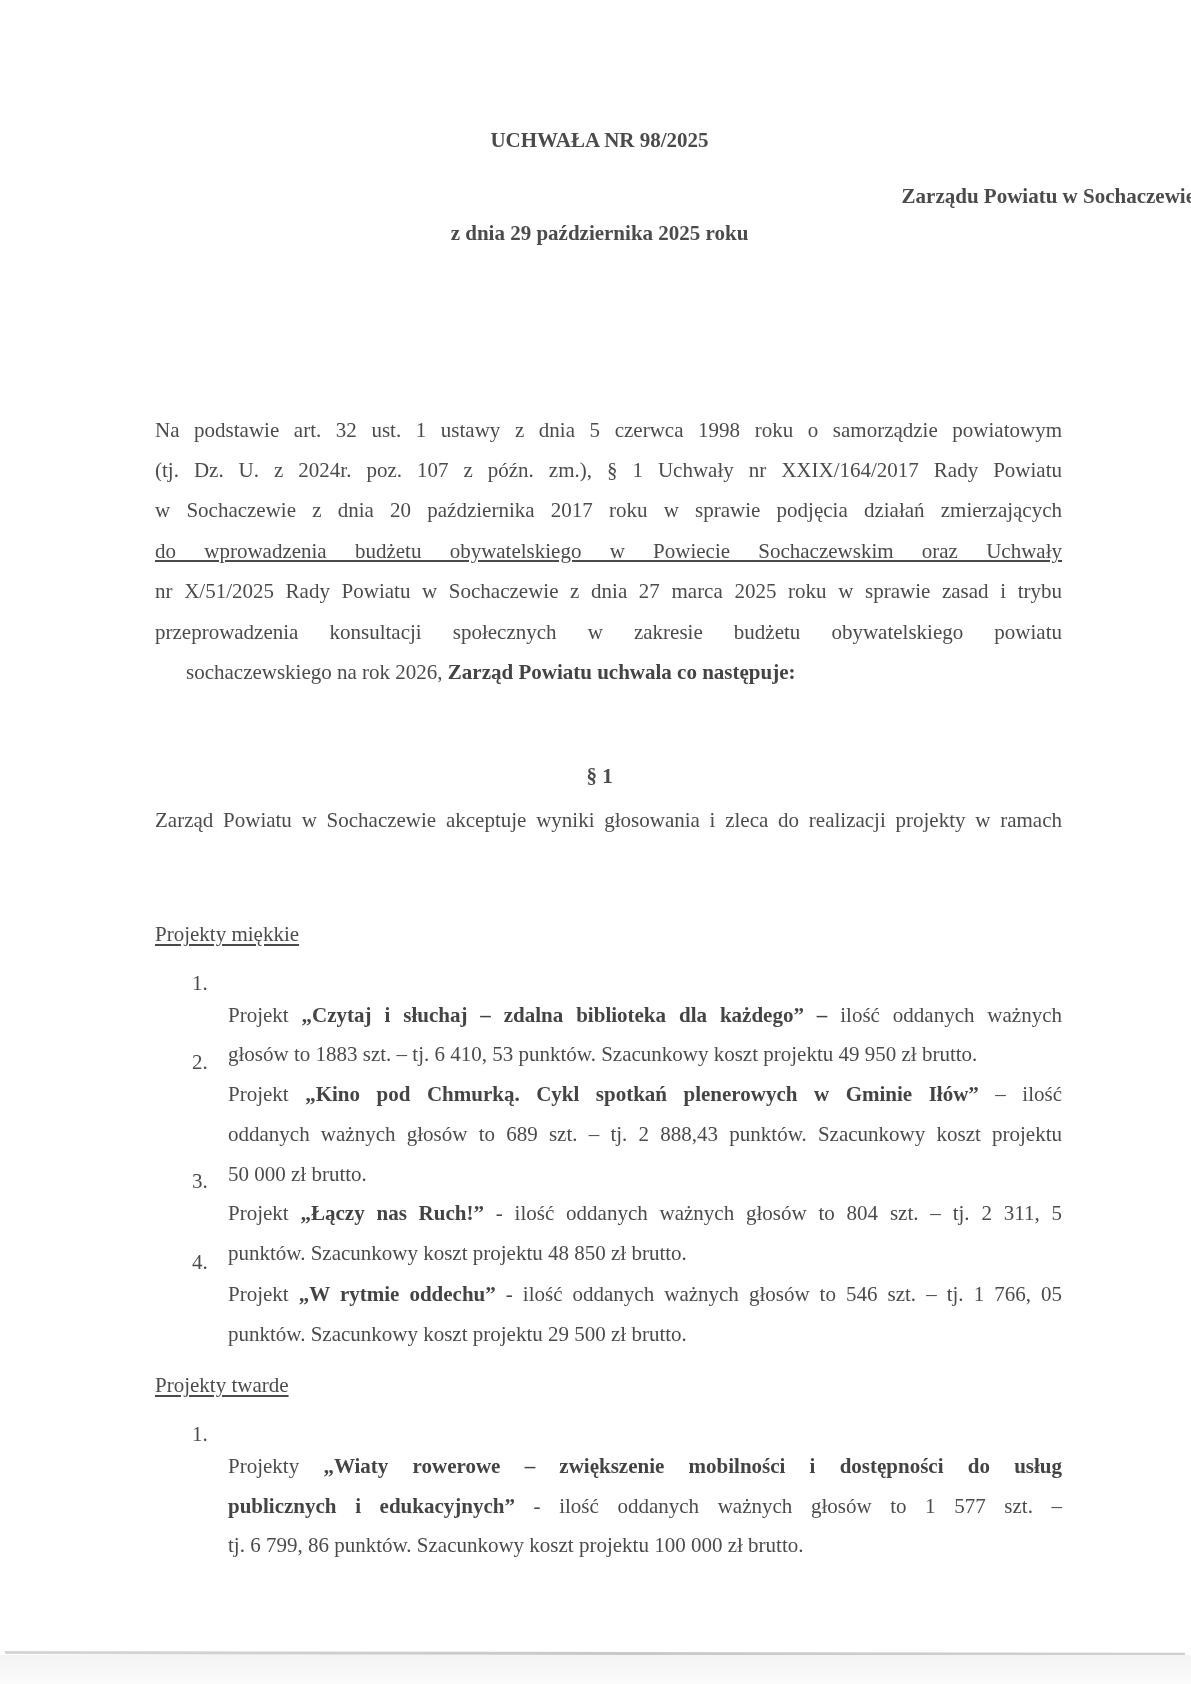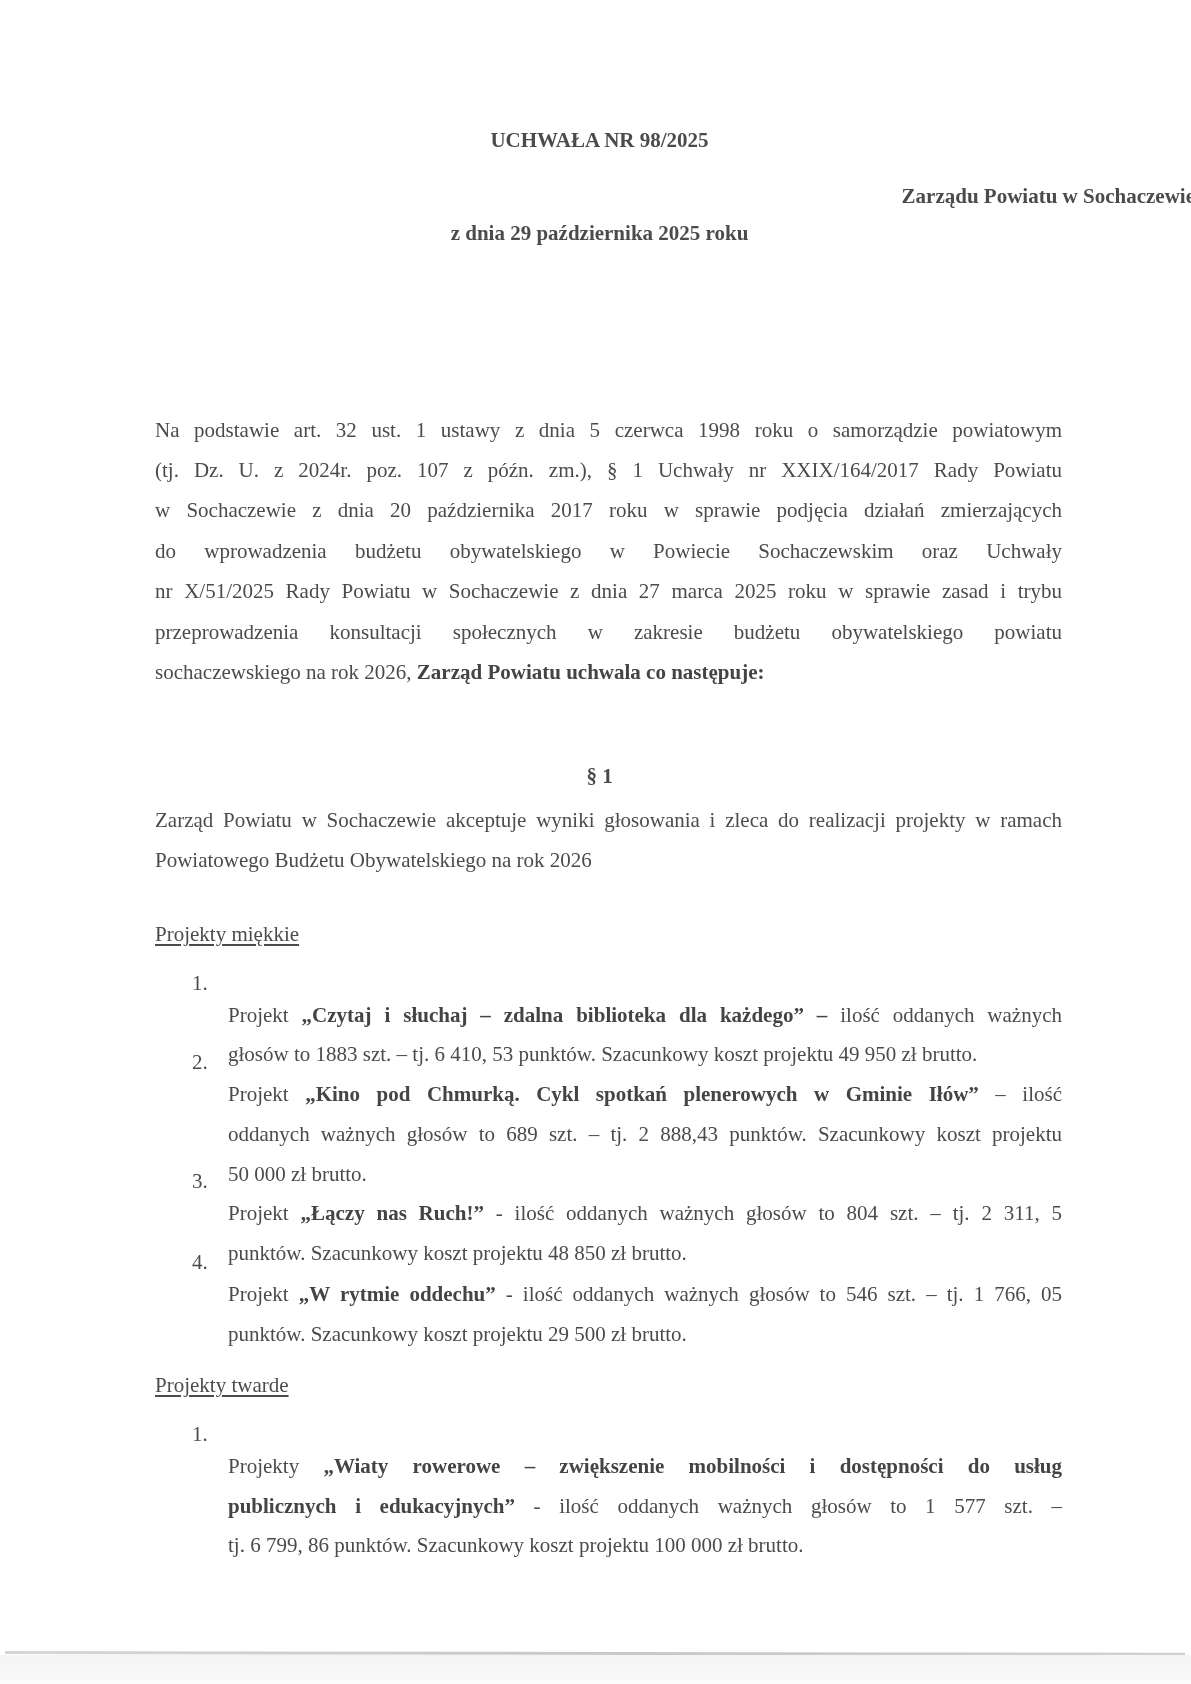--- a/index.html
+++ b/index.html
@@ -8,21 +8,21 @@
       position: absolute; left: 0; top: 0; width: 1191px; height: 1684px;
       background: #ffffff;
       font-family: "Liberation Serif", "DejaVu Serif", serif;
       color: #4b4b4b;
     }
     .center { position: absolute; left: 4px; width: 1191px; text-align: center; font-weight: bold; font-size: 21px; line-height: 26px; }
     .line {
       position: absolute; left: 155px; width: 907px; font-size: 21px; line-height: 26px;
       white-space: nowrap; text-align: justify; text-align-last: justify;
     }
-    .line.last { text-align-last: left; }
+    .line.last { text-align-last: left; margin-left: 31px; }
     .item-line {
       position: absolute; left: 228px; width: 834px; font-size: 21px; line-height: 26px;
       white-space: nowrap; text-align: justify; text-align-last: justify; margin-top: 32px;
     }
     .item-line.last { text-align-last: left; }
     .num { position: absolute; left: 192px; font-size: 21px; line-height: 26px; }
     .sec-heading { position: absolute; left: 155px; font-size: 21px; line-height: 26px; text-decoration: underline; text-underline-offset: 3px; }
     b { font-weight: bold; color: #444; }
     .scan-edge {
       position: absolute; left: 5px; top: 1651px; width: 1180px; height: 3px;
@@ -37,29 +37,28 @@
 <div class="page">
 
   <div class="center" style="top:127px;">UCHWAŁA NR 98/2025</div>
   <div class="center" style="top:183px;text-align:right;">Zarządu Powiatu w Sochaczewie</div>
   <div class="center" style="top:220px;">z dnia 29 października 2025 roku</div>
 
   <div>
     <div class="line" style="top:417px;">Na podstawie art. 32 ust. 1  ustawy z dnia 5 czerwca 1998 roku o samorządzie powiatowym</div>
     <div class="line" style="top:457px;">(tj. Dz. U. z 2024r. poz. 107 z późn. zm.), § 1 Uchwały nr XXIX/164/2017 Rady Powiatu</div>
     <div class="line" style="top:497px;">w Sochaczewie z dnia 20 października 2017 roku w sprawie podjęcia działań zmierzających</div>
-    <div class="line" style="top:538px;">do wprowadzenia budżetu obywatelskiego w Powiecie Sochaczewskim oraz Uchwały</div>
+    <div class="line" style="top:538px;text-decoration:underline;">do wprowadzenia budżetu obywatelskiego w Powiecie Sochaczewskim oraz Uchwały</div>
     <div class="line" style="top:578px;">nr X/51/2025 Rady Powiatu w Sochaczewie z dnia 27 marca 2025 roku w sprawie zasad i trybu</div>
     <div class="line" style="top:619px;">przeprowadzenia konsultacji społecznych w zakresie budżetu obywatelskiego powiatu</div>
     <div class="line last" style="top:659px;"><span>sochaczewskiego na rok 2026, </span><b>Zarząd Powiatu uchwala co następuje:</b></div>
   </div>
 
   <div class="center" style="top:763px;">§ 1</div>
   <div class="line" style="top:807px;">Zarząd Powiatu w Sochaczewie akceptuje wyniki głosowania i zleca do realizacji projekty w ramach</div>
-  <div class="line last" style="top:847px;">Powiatowego Budżetu Obywatelskiego na rok 2026</div>
 
   <div class="sec-heading" style="top:921px;">Projekty miękkie</div>
 
   <div>
     <div class="num" style="top:970px;">1.</div>
     <div class="item-line" style="top:970px;"><span>Projekt </span><b>„Czytaj i słuchaj – zdalna biblioteka dla każdego” –</b><span> ilość oddanych ważnych</span></div>
     <div class="item-line last" style="top:1009px;">głosów to 1883 szt. – tj. 6 410, 53 punktów. Szacunkowy koszt projektu 49 950 zł brutto.</div>
   </div>
 
   <div>

